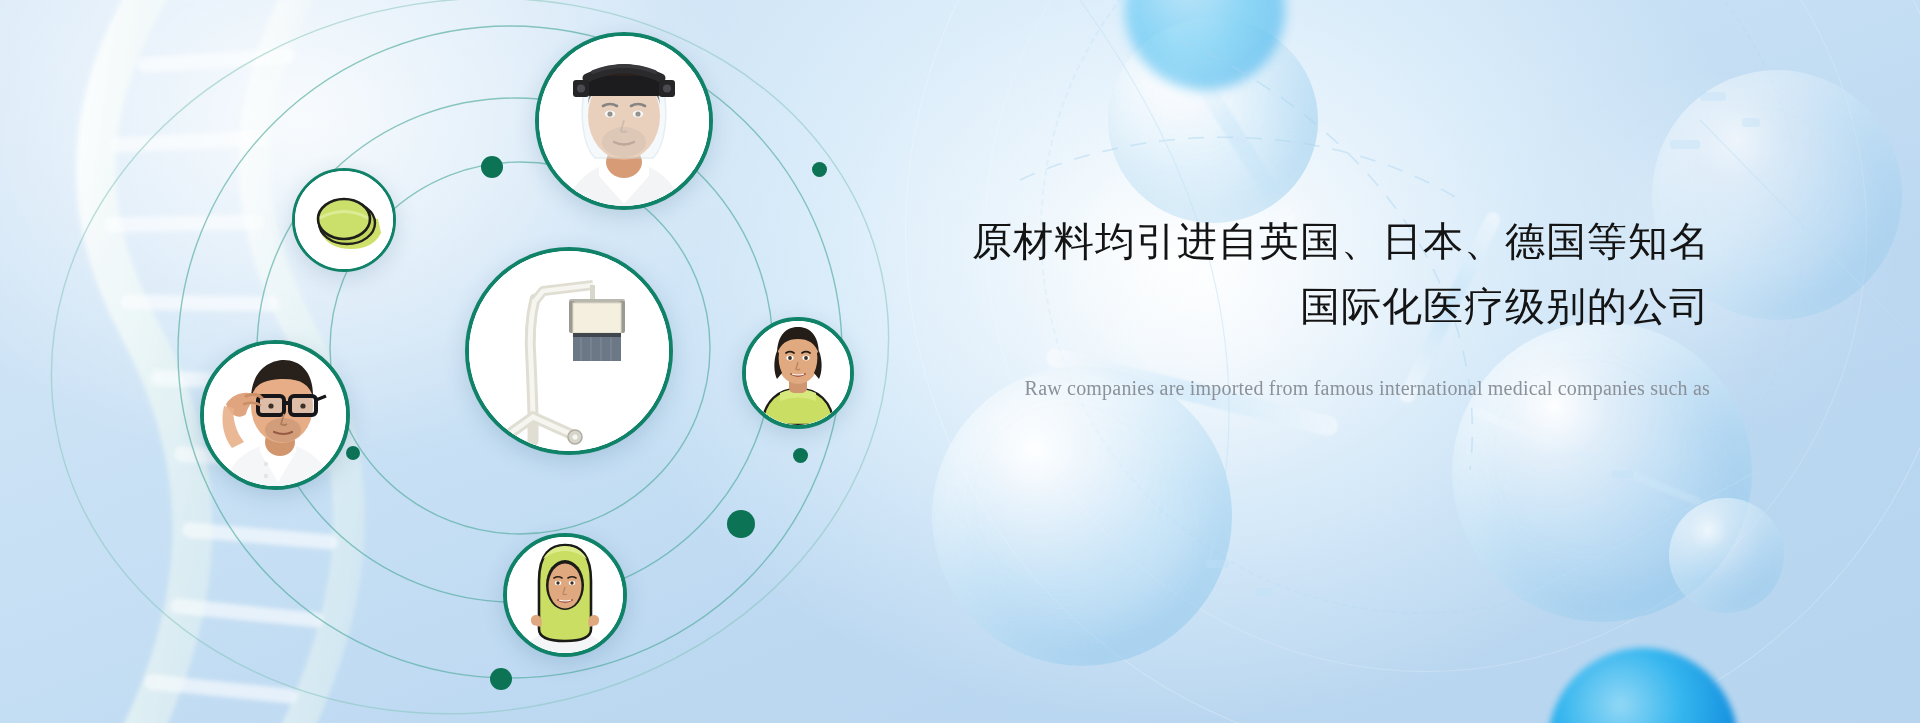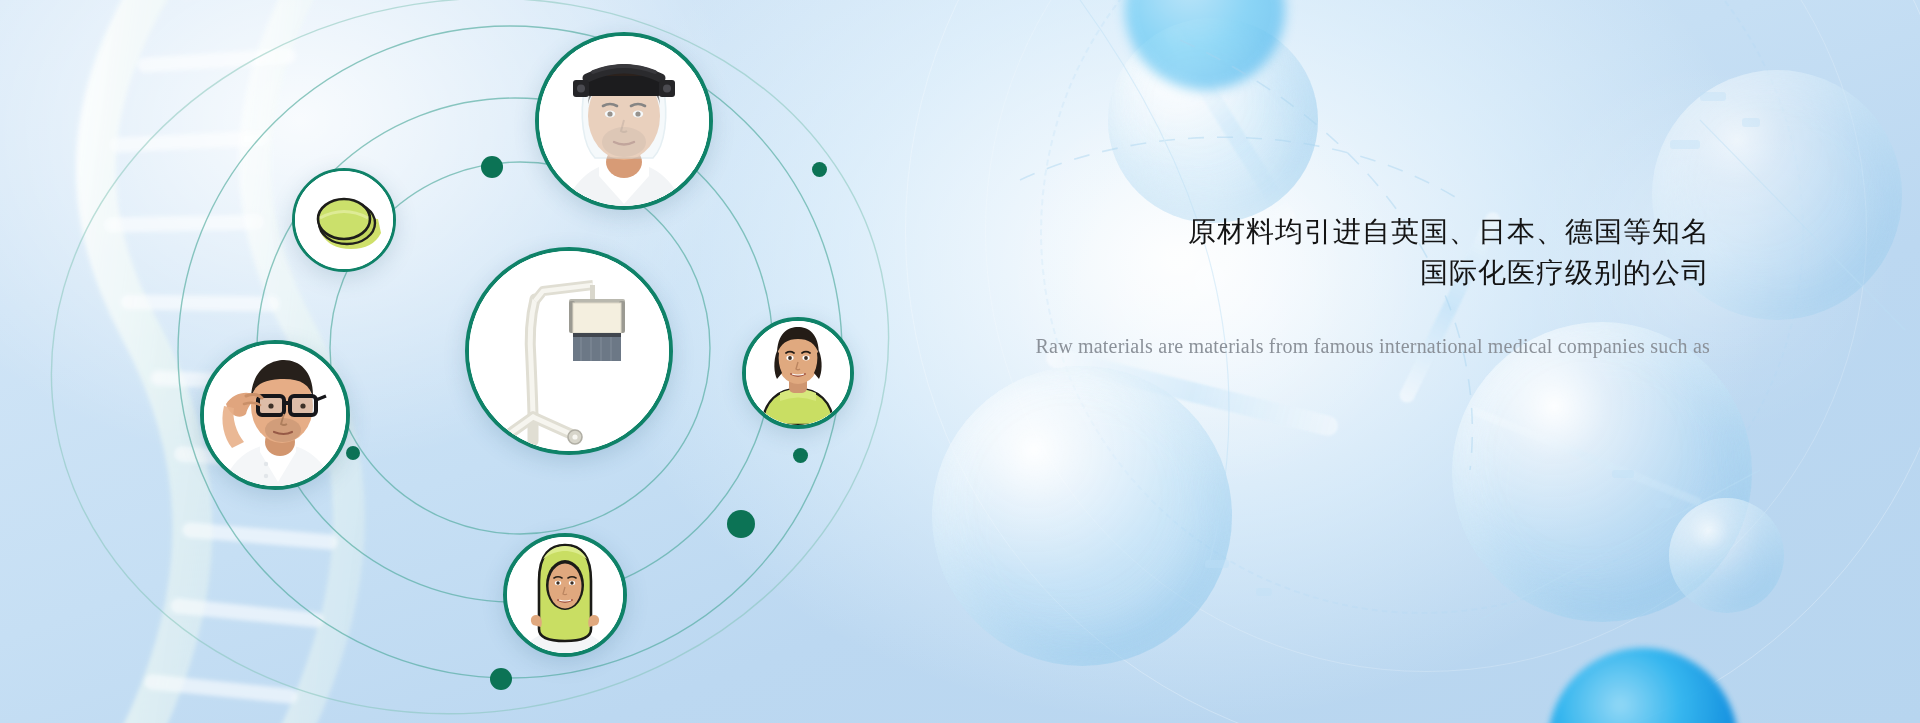--- a/index.html
+++ b/index.html
@@ -46,24 +46,24 @@
     box-shadow:0 6px 22px rgba(40,90,120,.18);}
   .bubble.thin{border-width:3px;}
   .bubble .inner{position:absolute;inset:0;border-radius:50%;overflow:hidden;background:#fff;}
 
   .dot{position:absolute;border-radius:50%;background:#0c7355;}
 
   
   .copy{position:absolute;left:880px;top:212px;width:830px;text-align:right;}
   .h1{
     font-family:"Liberation Sans", sans-serif;
-    font-size:28px;line-height:1.45;color:#141414;font-weight:400;
+    font-size:40px;line-height:1.45;color:#141414;font-weight:400;
     letter-spacing:1px;white-space:nowrap;
   }
-  .h1 .l2{display:block;}
+  .h1 .l2{display:block;margin-top:7px;}
   .sub{
     margin-top:36px;
     font-family:"Liberation Serif", serif;
     font-size:20px;line-height:1.75;color:#8b9199;font-weight:400;
     letter-spacing:.2px;
   }
   .sub .s2{display:block;}
 </style>
 </head>
 <body>
@@ -355,17 +355,17 @@
       </svg>
     </div>
   </div>
 
   <div class="copy">
     <div class="h1">
       <span>原材料均引进自英国、日本、德国等知名</span>
       <span class="l2">国际化医疗级别的公司</span>
     </div>
     <div class="sub">
-      <span>Raw materials are materials from famous international medical companies such as</span>
+      <span>Raw companies are imported from famous international medical companies such as</span>
     </div>
   </div>
 
 </div>
 
 </body></html>

